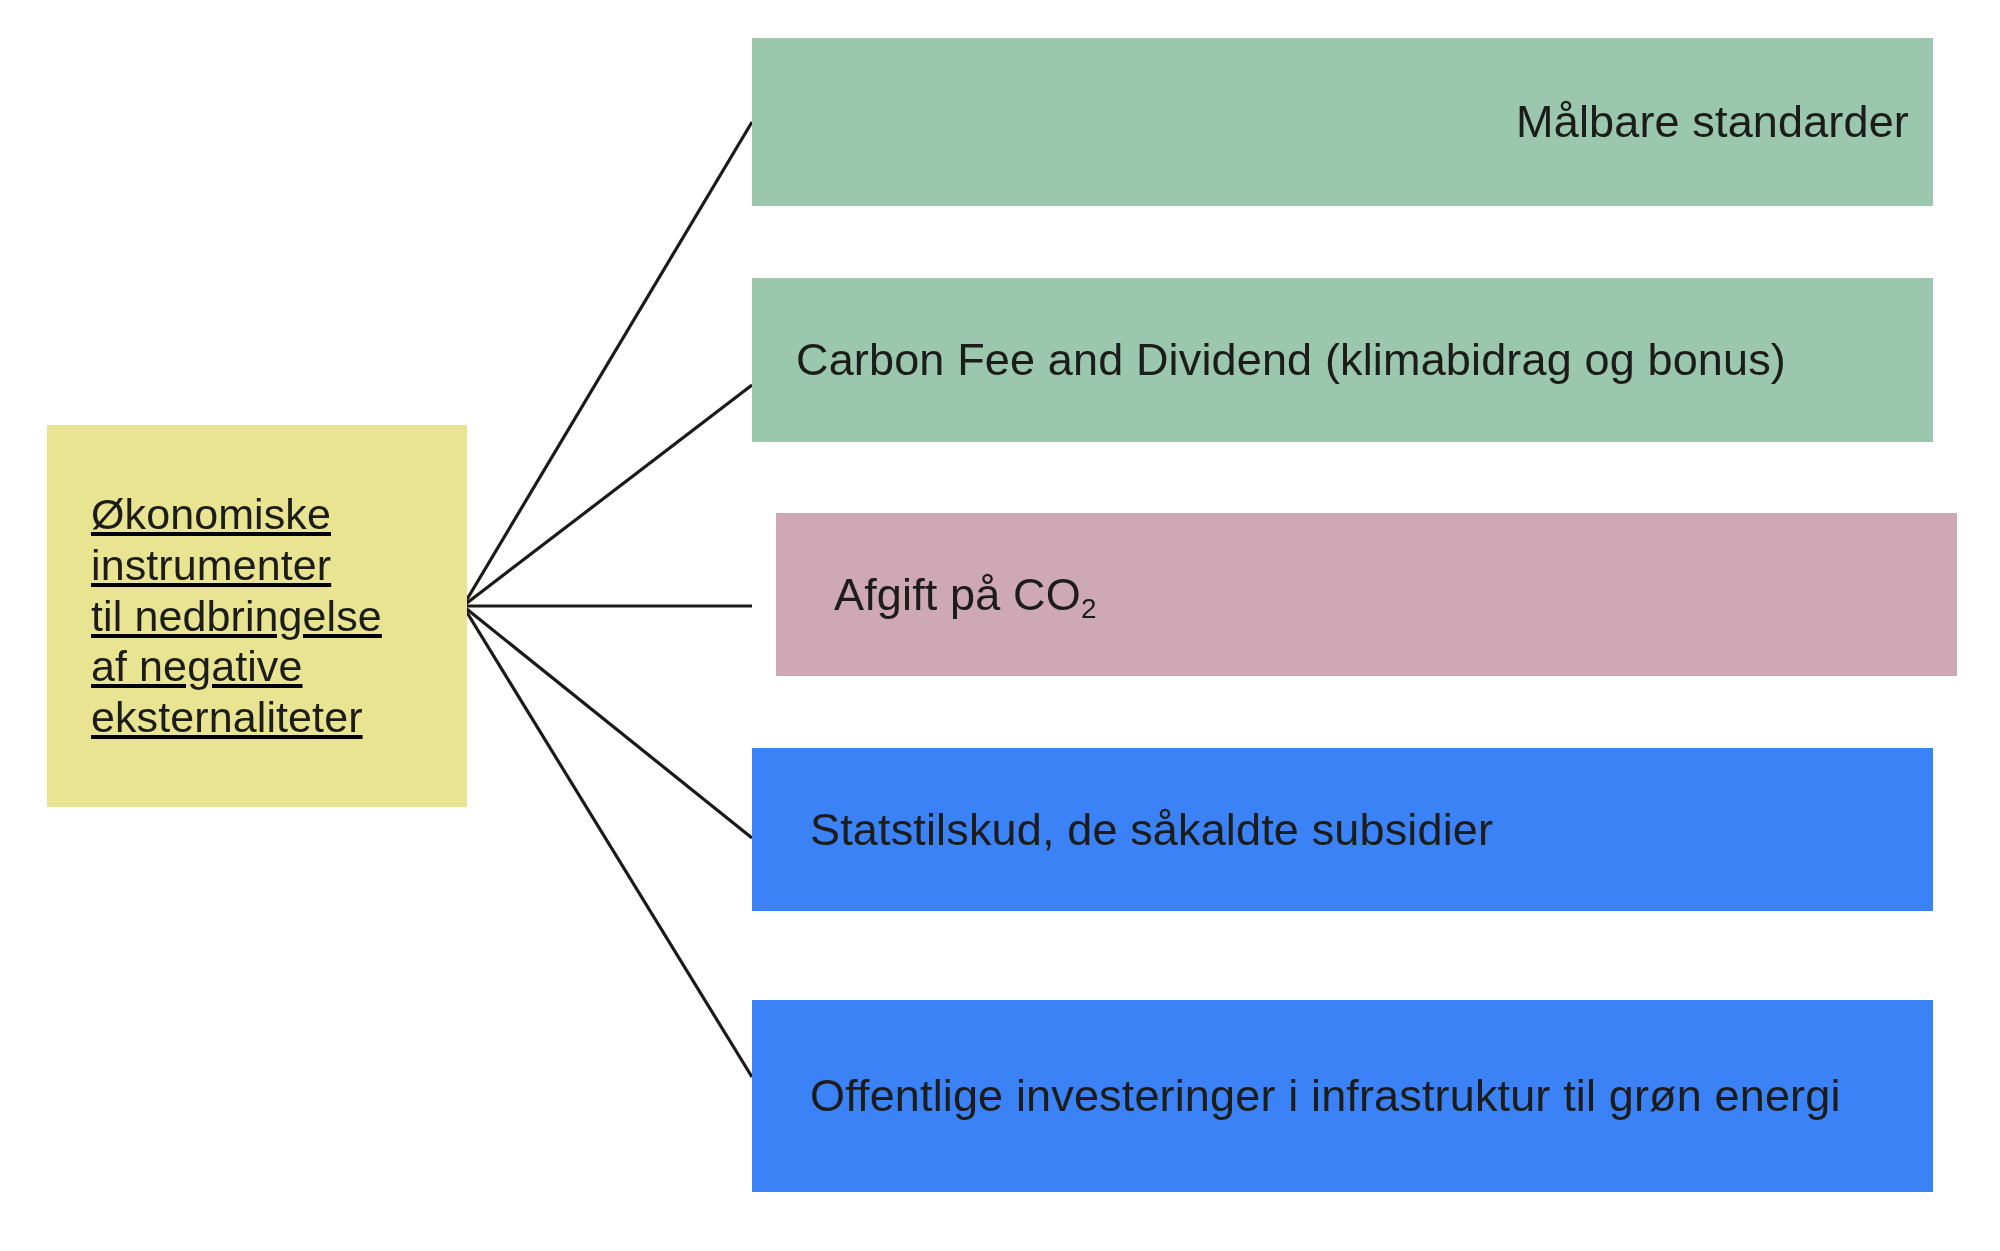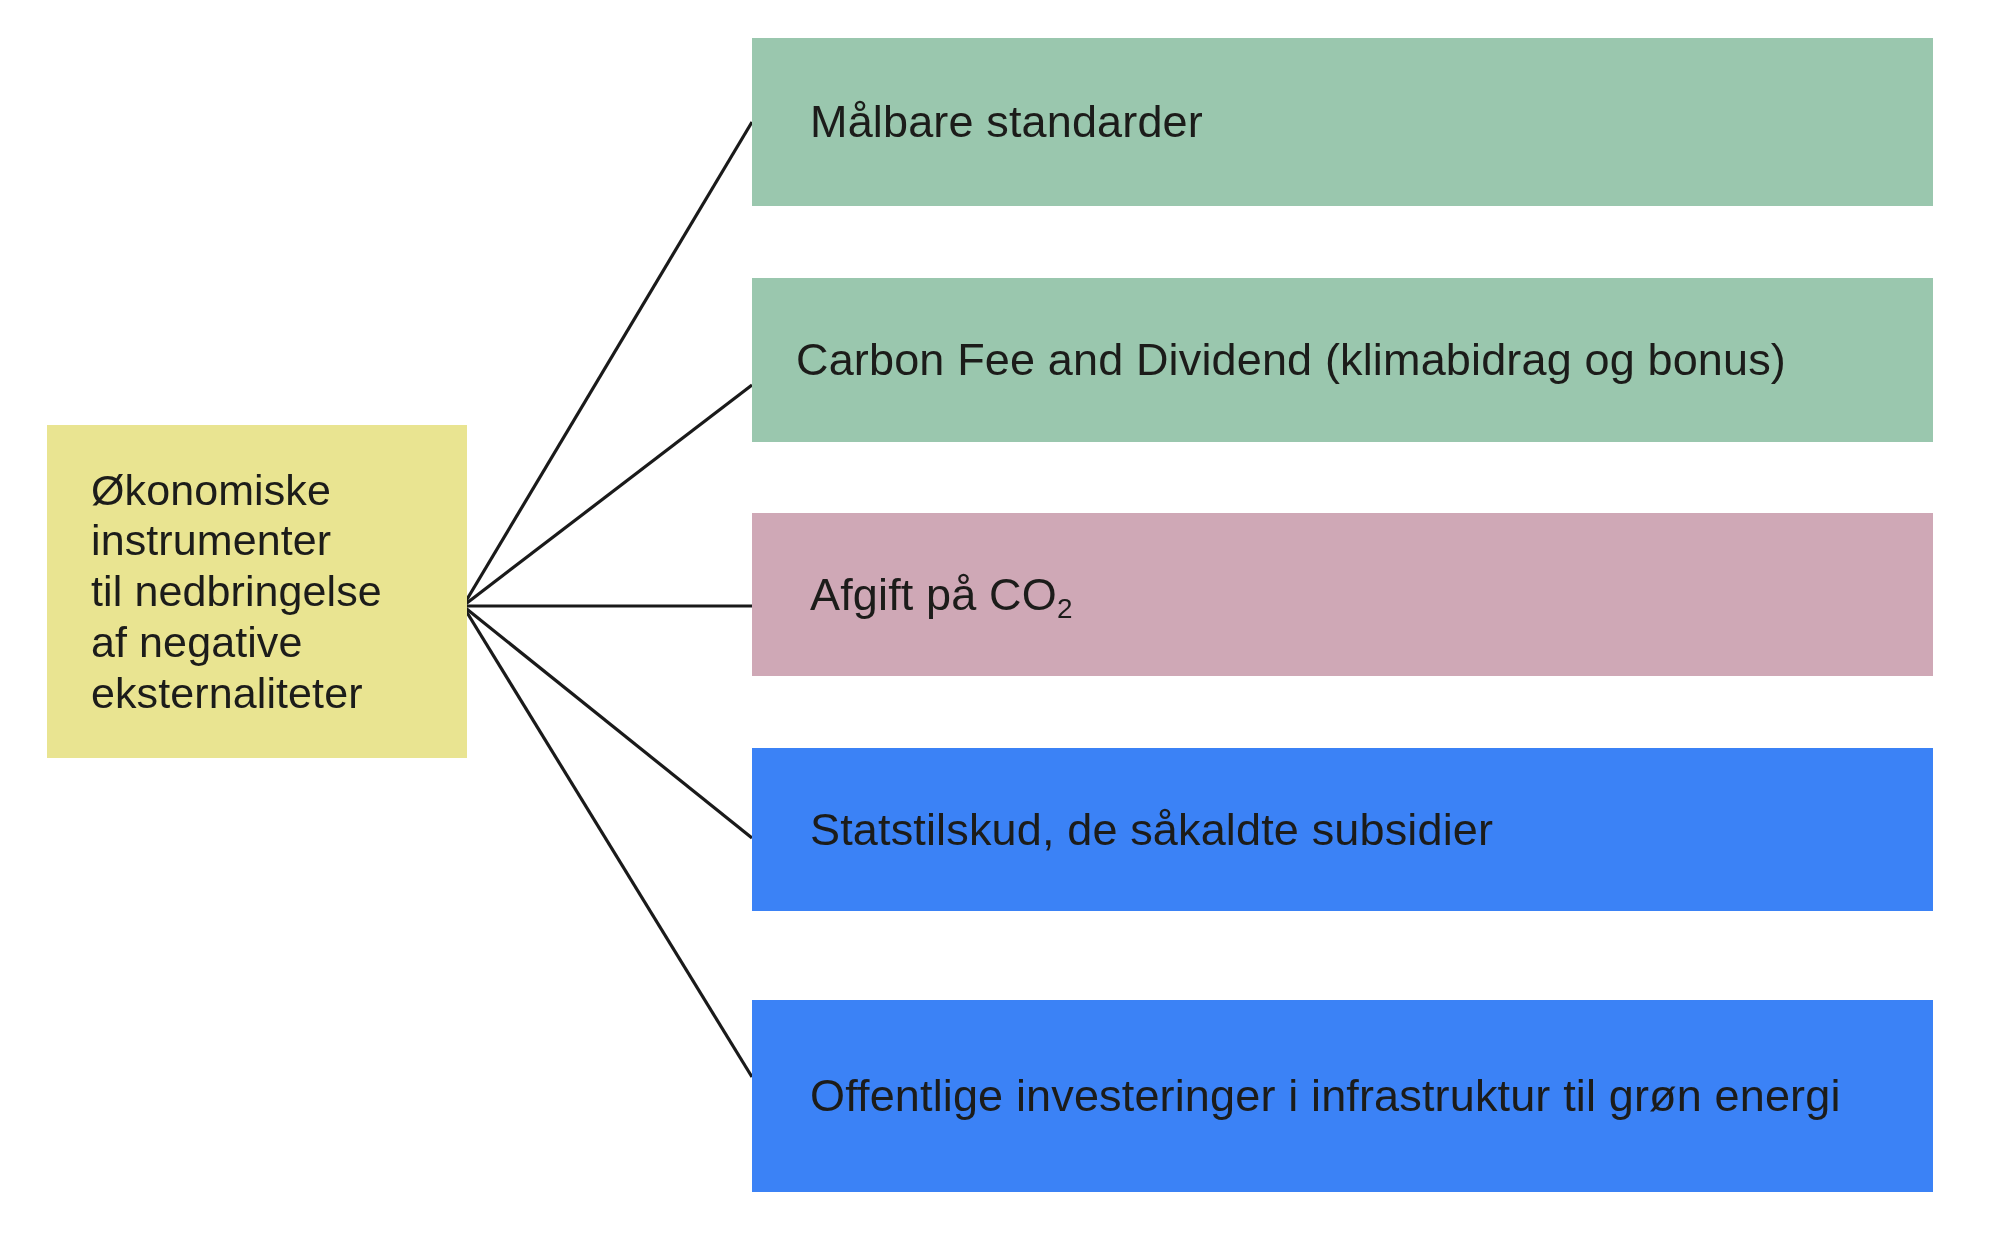--- a/index.html
+++ b/index.html
@@ -35,46 +35,47 @@
     color: #1c1c1a;
     line-height: 1.18;
     white-space: pre-line;
   }
 
   
   #root-node {
     left: 47px;
     top: 425px;
     width: 420px;
-    height: 333px;
+    height: 382px;
     background: #e9e491;
     padding-left: 44px;
     padding-right: 14px;
+    text-decoration: underline;
   }
   #root-node .node-label {
     font-size: 43px;
     letter-spacing: 0.1px;
   }
 
   
   .branch {
     left: 752px;
     width: 1181px;
     padding-left: 58px;
     padding-right: 24px;
   }
   .branch .node-label {
     font-size: 45px;
     letter-spacing: 0.15px;
   }
   .branch.green { background: #9ac7ae; }
-  .branch.pink  { background: #cfa8b6; }
+  .branch.pink  { background: #cfa8b6; margin-left: 24px; }
   .branch.blue  { background: #3b82f6; }
 
-  #branch-0 { top: 38px;   height: 168px; }
+  #branch-0 { top: 38px;   height: 168px; justify-content: flex-end; }
   #branch-1 { top: 278px;  height: 164px; padding-left: 44px; }
   #branch-2 { top: 513px;  height: 163px; }
   #branch-3 { top: 748px;  height: 163px; }
   #branch-4 { top: 1000px; height: 192px; }
 
   .node-label sub {
     font-size: 0.62em;
     vertical-align: baseline;
     position: relative;
     top: 0.30em;

